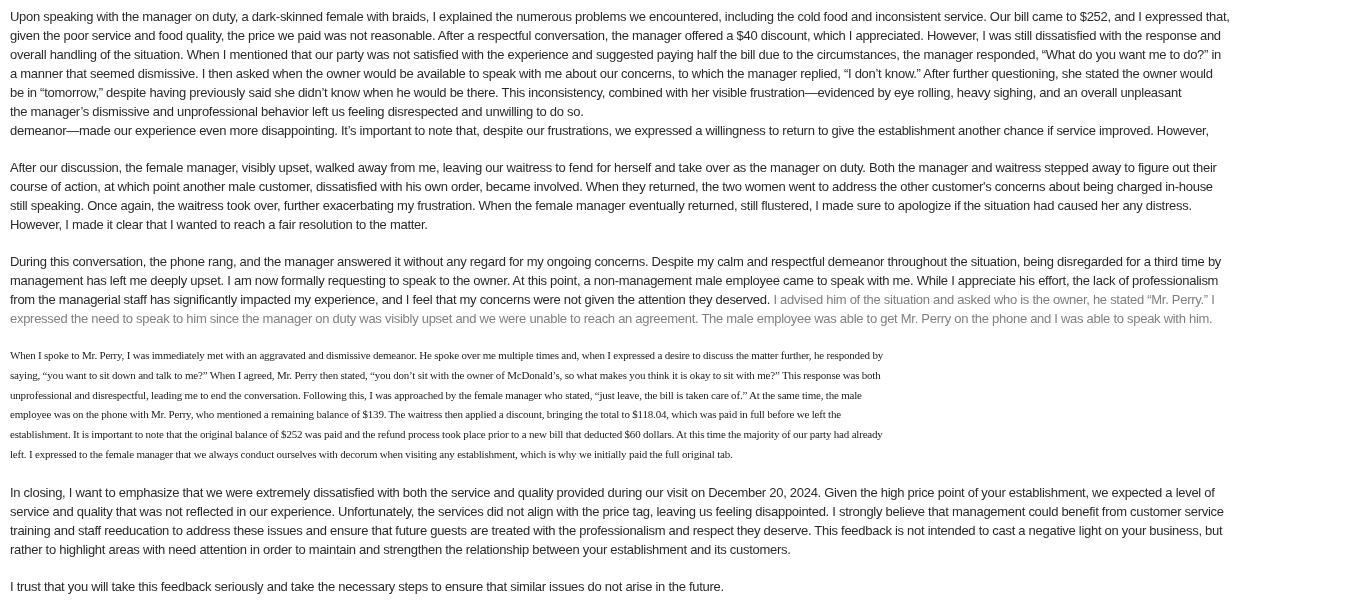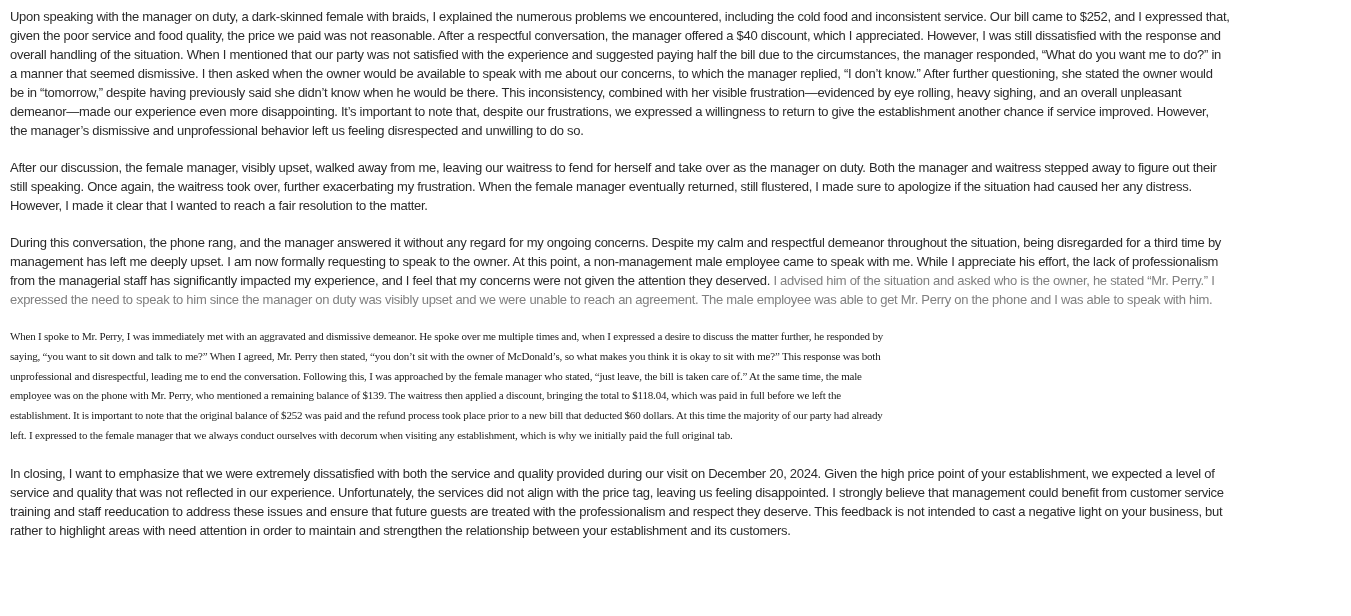--- a/index.html
+++ b/index.html
@@ -47,25 +47,26 @@
 </head>
 <body>
 
 <div class="page" style="background: rgb(255, 255, 255);">
     <div class="para sans">
       <div class="line">Upon speaking with the manager on duty, a dark-skinned female with braids, I explained the numerous problems we encountered, including the cold food and inconsistent service. Our bill came to $252, and I expressed that,</div>
       <div class="line">given the poor service and food quality, the price we paid was not reasonable. After a respectful conversation, the manager offered a $40 discount, which I appreciated. However, I was still dissatisfied with the response and</div>
       <div class="line">overall handling of the situation. When I mentioned that our party was not satisfied with the experience and suggested paying half the bill due to the circumstances, the manager responded, “What do you want me to do?” in</div>
       <div class="line">a manner that seemed dismissive. I then asked when the owner would be available to speak with me about our concerns, to which the manager replied, “I don’t know.” After further questioning, she stated the owner would</div>
       <div class="line">be in “tomorrow,” despite having previously said she didn’t know when he would be there. This inconsistency, combined with her visible frustration—evidenced by eye rolling, heavy sighing, and an overall unpleasant</div>
+      <div class="line">the manager’s dismissive and unprofessional behavior left us feeling disrespected and unwilling to do so.</div>
       <div class="line">demeanor—made our experience even more disappointing. It’s important to note that, despite our frustrations, we expressed a willingness to return to give the establishment another chance if service improved. However,</div>
-      <div class="line">the manager’s dismissive and unprofessional behavior left us feeling disrespected and unwilling to do so.</div>
     </div>
     <div class="para sans">
       <div class="line">After our discussion, the female manager, visibly upset, walked away from me, leaving our waitress to fend for herself and take over as the manager on duty. Both the manager and waitress stepped away to figure out their</div>
+      <div class="line">course of action, at which point another male customer, dissatisfied with his own order, became involved. When they returned, the two women went to address the other customer's concerns about being charged in-house</div>
       <div class="line">still speaking. Once again, the waitress took over, further exacerbating my frustration. When the female manager eventually returned, still flustered, I made sure to apologize if the situation had caused her any distress.</div>
       <div class="line">However, I made it clear that I wanted to reach a fair resolution to the matter.</div>
     </div>
     <div class="para sans">
       <div class="line">During this conversation, the phone rang, and the manager answered it without any regard for my ongoing concerns. Despite my calm and respectful demeanor throughout the situation, being disregarded for a third time by</div>
       <div class="line">management has left me deeply upset. I am now formally requesting to speak to the owner. At this point, a non-management male employee came to speak with me. While I appreciate his effort, the lack of professionalism</div>
       <div class="line"><span>from the managerial staff has significantly impacted my experience, and I feel that my concerns were not given the attention they deserved. </span><span class="muted">I advised him of the situation and asked who is the owner, he stated “Mr. Perry.” I</span></div>
       <div class="line"><span class="muted">expressed the need to speak to him since the manager on duty was visibly upset and we were unable to reach an agreement. The male employee was able to get Mr. Perry on the phone and I was able to speak with him.</span></div>
     </div>
     <div class="para serif">
@@ -75,13 +76,16 @@
       <div class="line">employee was on the phone with Mr. Perry, who mentioned a remaining balance of $139. The waitress then applied a discount, bringing the total to $118.04, which was paid in full before we left the</div>
       <div class="line">establishment. It is important to note that the original balance of $252 was paid and the refund process took place prior to a new bill that deducted $60 dollars. At this time the majority of our party had already</div>
       <div class="line">left. I expressed to the female manager that we always conduct ourselves with decorum when visiting any establishment, which is why we initially paid the full original tab.</div>
     </div>
     <div class="para sans">
       <div class="line">In closing, I want to emphasize that we were extremely dissatisfied with both the service and quality provided during our visit on December 20, 2024. Given the high price point of your establishment, we expected a level of</div>
       <div class="line">service and quality that was not reflected in our experience. Unfortunately, the services did not align with the price tag, leaving us feeling disappointed. I strongly believe that management could benefit from customer service</div>
       <div class="line">training and staff reeducation to address these issues and ensure that future guests are treated with the professionalism and respect they deserve. This feedback is not intended to cast a negative light on your business, but</div>
       <div class="line">rather to highlight areas with need attention in order to maintain and strengthen the relationship between your establishment and its customers.</div>
     </div>
+    <div class="para sans">
+      <div class="line">I trust that you will take this feedback seriously and take the necessary steps to ensure that similar issues do not arise in the future.</div>
+    </div>
   </div>
 
 </body></html>

